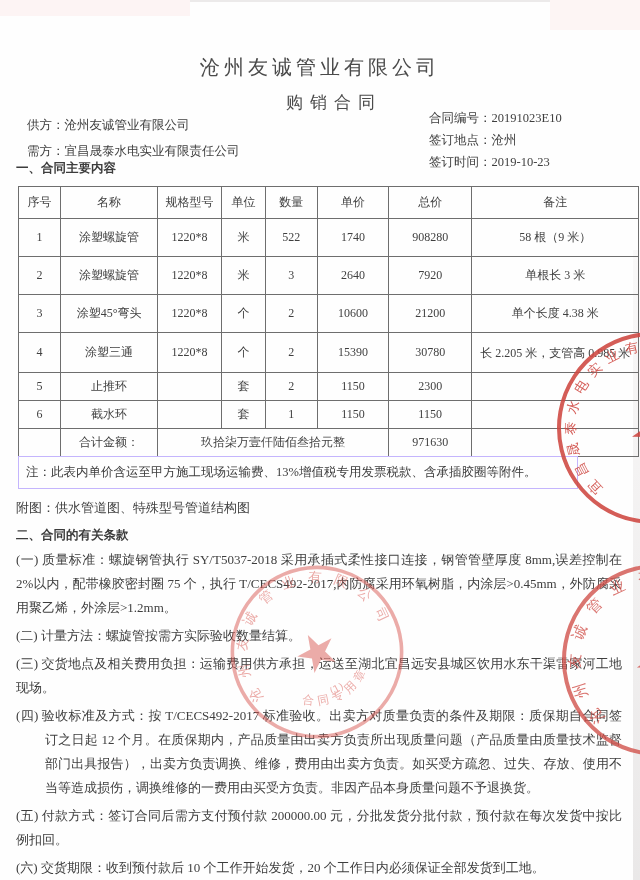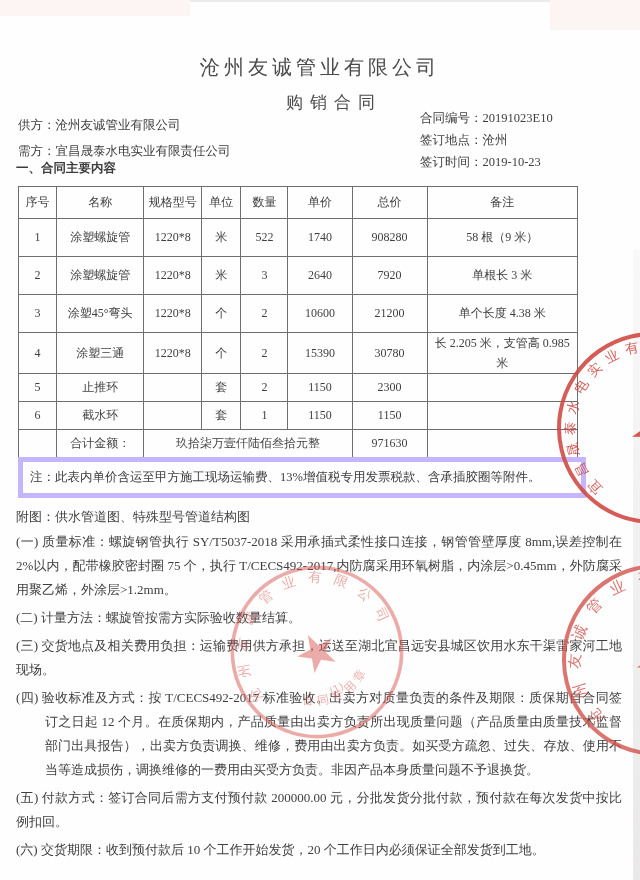--- a/index.html
+++ b/index.html
@@ -15,39 +15,39 @@
   .scan-strip-topright { position:absolute; right:0; top:0; width:90px; height:30px; background:#fdf5f4; }
   .scan-line-top { position:absolute; left:0; top:0; width:640px; height:2px; background:#eceaea; }
   .scan-edge-right { position:absolute; right:0; top:250px; width:7px; height:630px;
     background:linear-gradient(180deg,#f6f4f4,#d9d6d6); opacity:.55; }
 
   .title { position:absolute; left:0; top:54px; width:100%; text-align:center;
     font-size:20px; letter-spacing:4px; color:#4a4a4a; font-weight:500; }
   .subtitle { position:absolute; left:0; top:91px; width:100%; text-align:center;
     font-size:17px; letter-spacing:7px; color:#4a4a4a; font-weight:500;padding-left:14px; }
 
-  .info { position:absolute; font-size:12.5px; color:#3e3e3e; white-space:nowrap; }
+  .info { position:absolute; font-size:12.5px; color:#3e3e3e; white-space:nowrap;margin-left:9px; }
   .supplier { left:18px; top:117px; }
   .buyer    { left:18px; top:143px; }
   .meta1 { left:420px; top:110px; }
   .meta2 { left:420px; top:132px; }
   .meta3 { left:420px; top:154px; }
 
   .sec1 { position:absolute; left:16px; top:160px; font-size:12.5px; font-weight:600; color:#3c3c3c; }
 
   .content { position:absolute; left:16px; top:186px; width:606px; }
 
-  table.items { border-collapse:collapse; width:560px; margin-left:2px; table-layout:fixed;
+  table.items { border-collapse:collapse; width:621px; margin-left:2px; table-layout:fixed;
     font-size:12px; color:#3f3f3f; }
   table.items th, table.items td { border:1px solid #6e6e6e; text-align:center;
     padding:0 2px; overflow:hidden; font-weight:normal; }
   tr.h32 { height:32px; } tr.h38 { height:38px; } tr.h40 { height:40px; } tr.h28 { height:28px; }
   td.remark { line-height:20px; }
 
-  .notebox { width:544px; margin-left:2px; margin-top:-1px; border:5px solid #c4b5fd;
+  .notebox { width:544px; margin-left:2px; margin-top:-1px; border:1px solid #c4b5fd;
     padding:7px 7px; font-size:12.5px; color:#3c3c3c; }
 
   .attach { margin:10px 0 0 0; font-size:13px; }
   .sec2 { margin:10px 0 2px 0; font-size:12.5px; font-weight:600; color:#3c3c3c; }
   .clauses p { margin:4px 0 0 0; font-size:13px; line-height:24px; text-align:justify; color:#3e3e3e; }
   .clauses p.hang { padding-left:29px; text-indent:-29px; }
 
   .stamp { position:absolute; pointer-events:none; }
   .stamp svg { display:block; }
   .stamp-buyer  { left:553px; top:328px; width:200px; height:200px; transform:rotate(-35deg); opacity:.88; }
@@ -167,20 +167,21 @@
         <td colspan="4">玖拾柒万壹仟陆佰叁拾元整</td>
         <td>971630</td>
         <td></td>
       </tr>
     </tbody>
       </table>
 
     <div class="notebox">注：此表内单价含运至甲方施工现场运输费、13%增值税专用发票税款、含承插胶圈等附件。</div>
 
     <p class="attach">附图：供水管道图、特殊型号管道结构图</p>
+    <p class="sec2">二、合同的有关条款</p>
 
     <div class="clauses">
       <p>(一) 质量标准：螺旋钢管执行 SY/T5037-2018 采用承插式柔性接口连接，钢管管壁厚度 8mm,误差控制在 2%以内，配带橡胶密封圈 75 个，执行 T/CECS492-2017,内防腐采用环氧树脂，内涂层&gt;0.45mm，外防腐采用聚乙烯，外涂层&gt;1.2mm。</p>
       <p>(二) 计量方法：螺旋管按需方实际验收数量结算。</p>
       <p>(三) 交货地点及相关费用负担：运输费用供方承担，运送至湖北宜昌远安县城区饮用水东干渠雷家河工地现场。</p>
       <p class="hang">(四) 验收标准及方式：按 T/CECS492-2017 标准验收。出卖方对质量负责的条件及期限：质保期自合同签订之日起 12 个月。在质保期内，产品质量由出卖方负责所出现质量问题（产品质量由质量技术监督部门出具报告），出卖方负责调换、维修，费用由出卖方负责。如买受方疏忽、过失、存放、使用不当等造成损伤，调换维修的一费用由买受方负责。非因产品本身质量问题不予退换货。</p>
       <p>(五) 付款方式：签订合同后需方支付预付款 200000.00 元，分批发货分批付款，预付款在每次发货中按比例扣回。</p>
       <p>(六) 交货期限：收到预付款后 10 个工作开始发货，20 个工作日内必须保证全部发货到工地。</p>
 
     </div>

